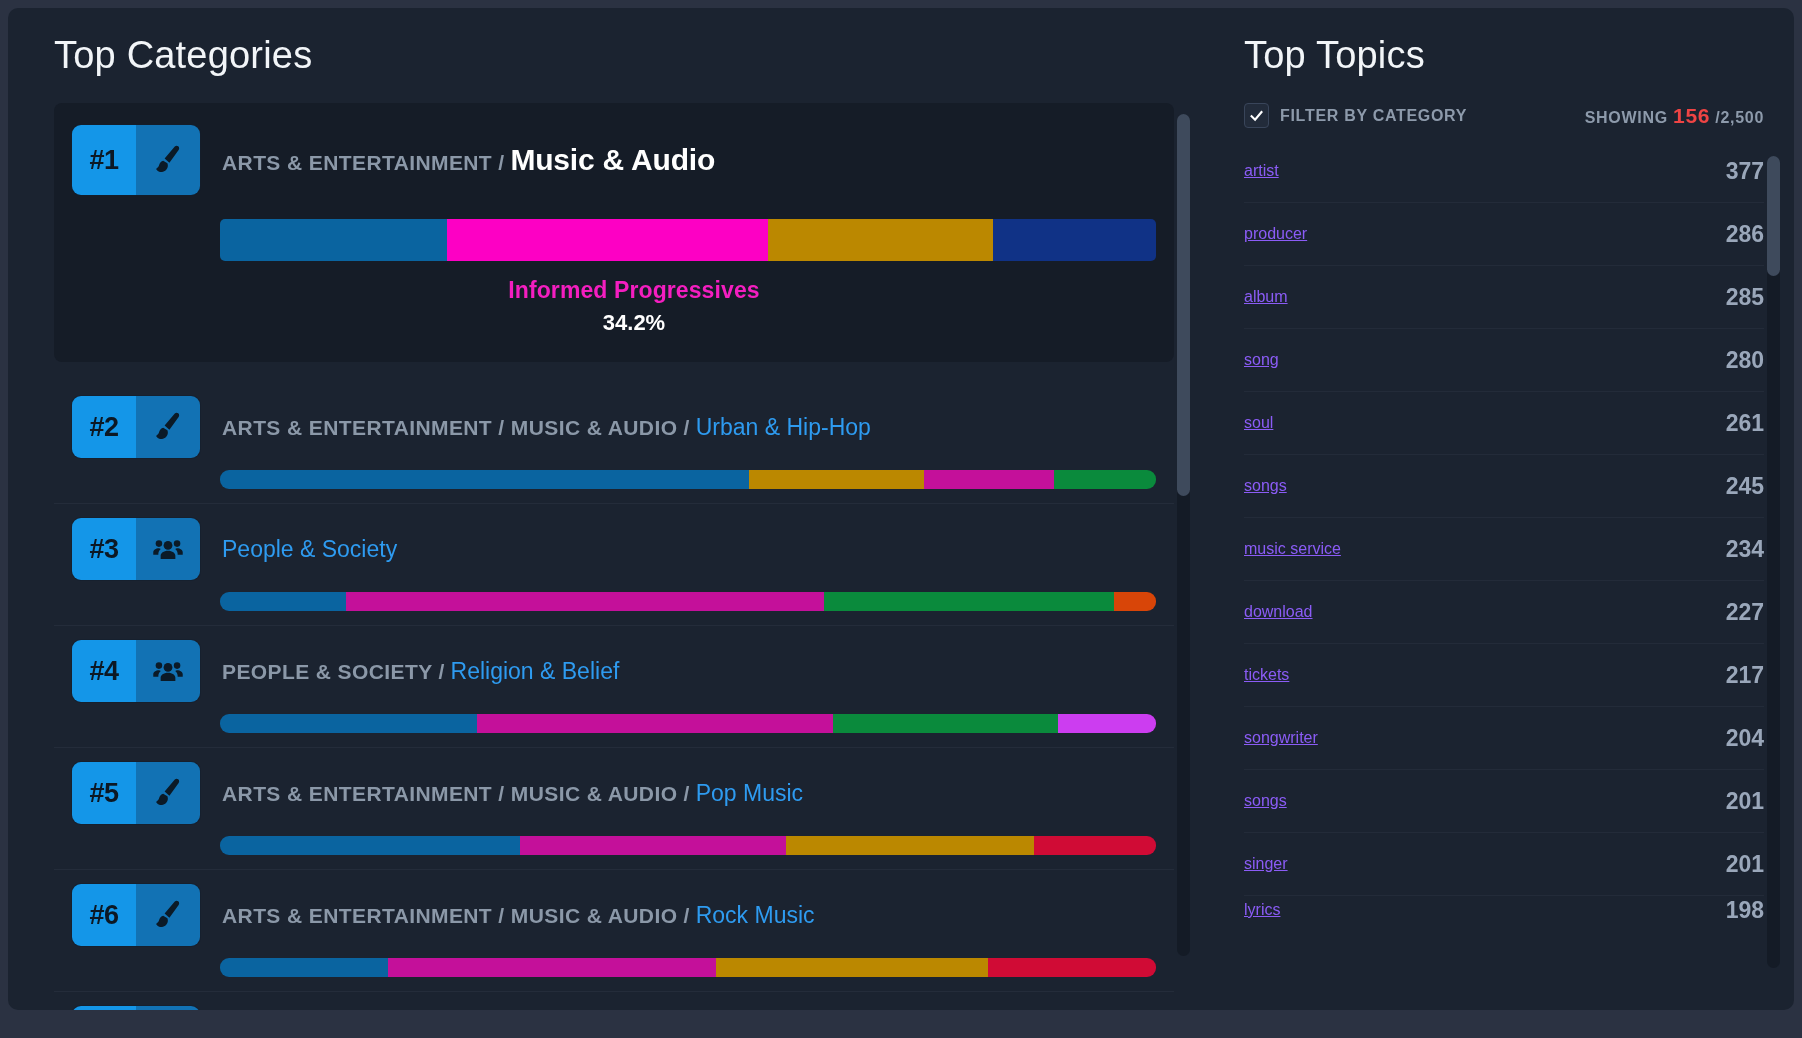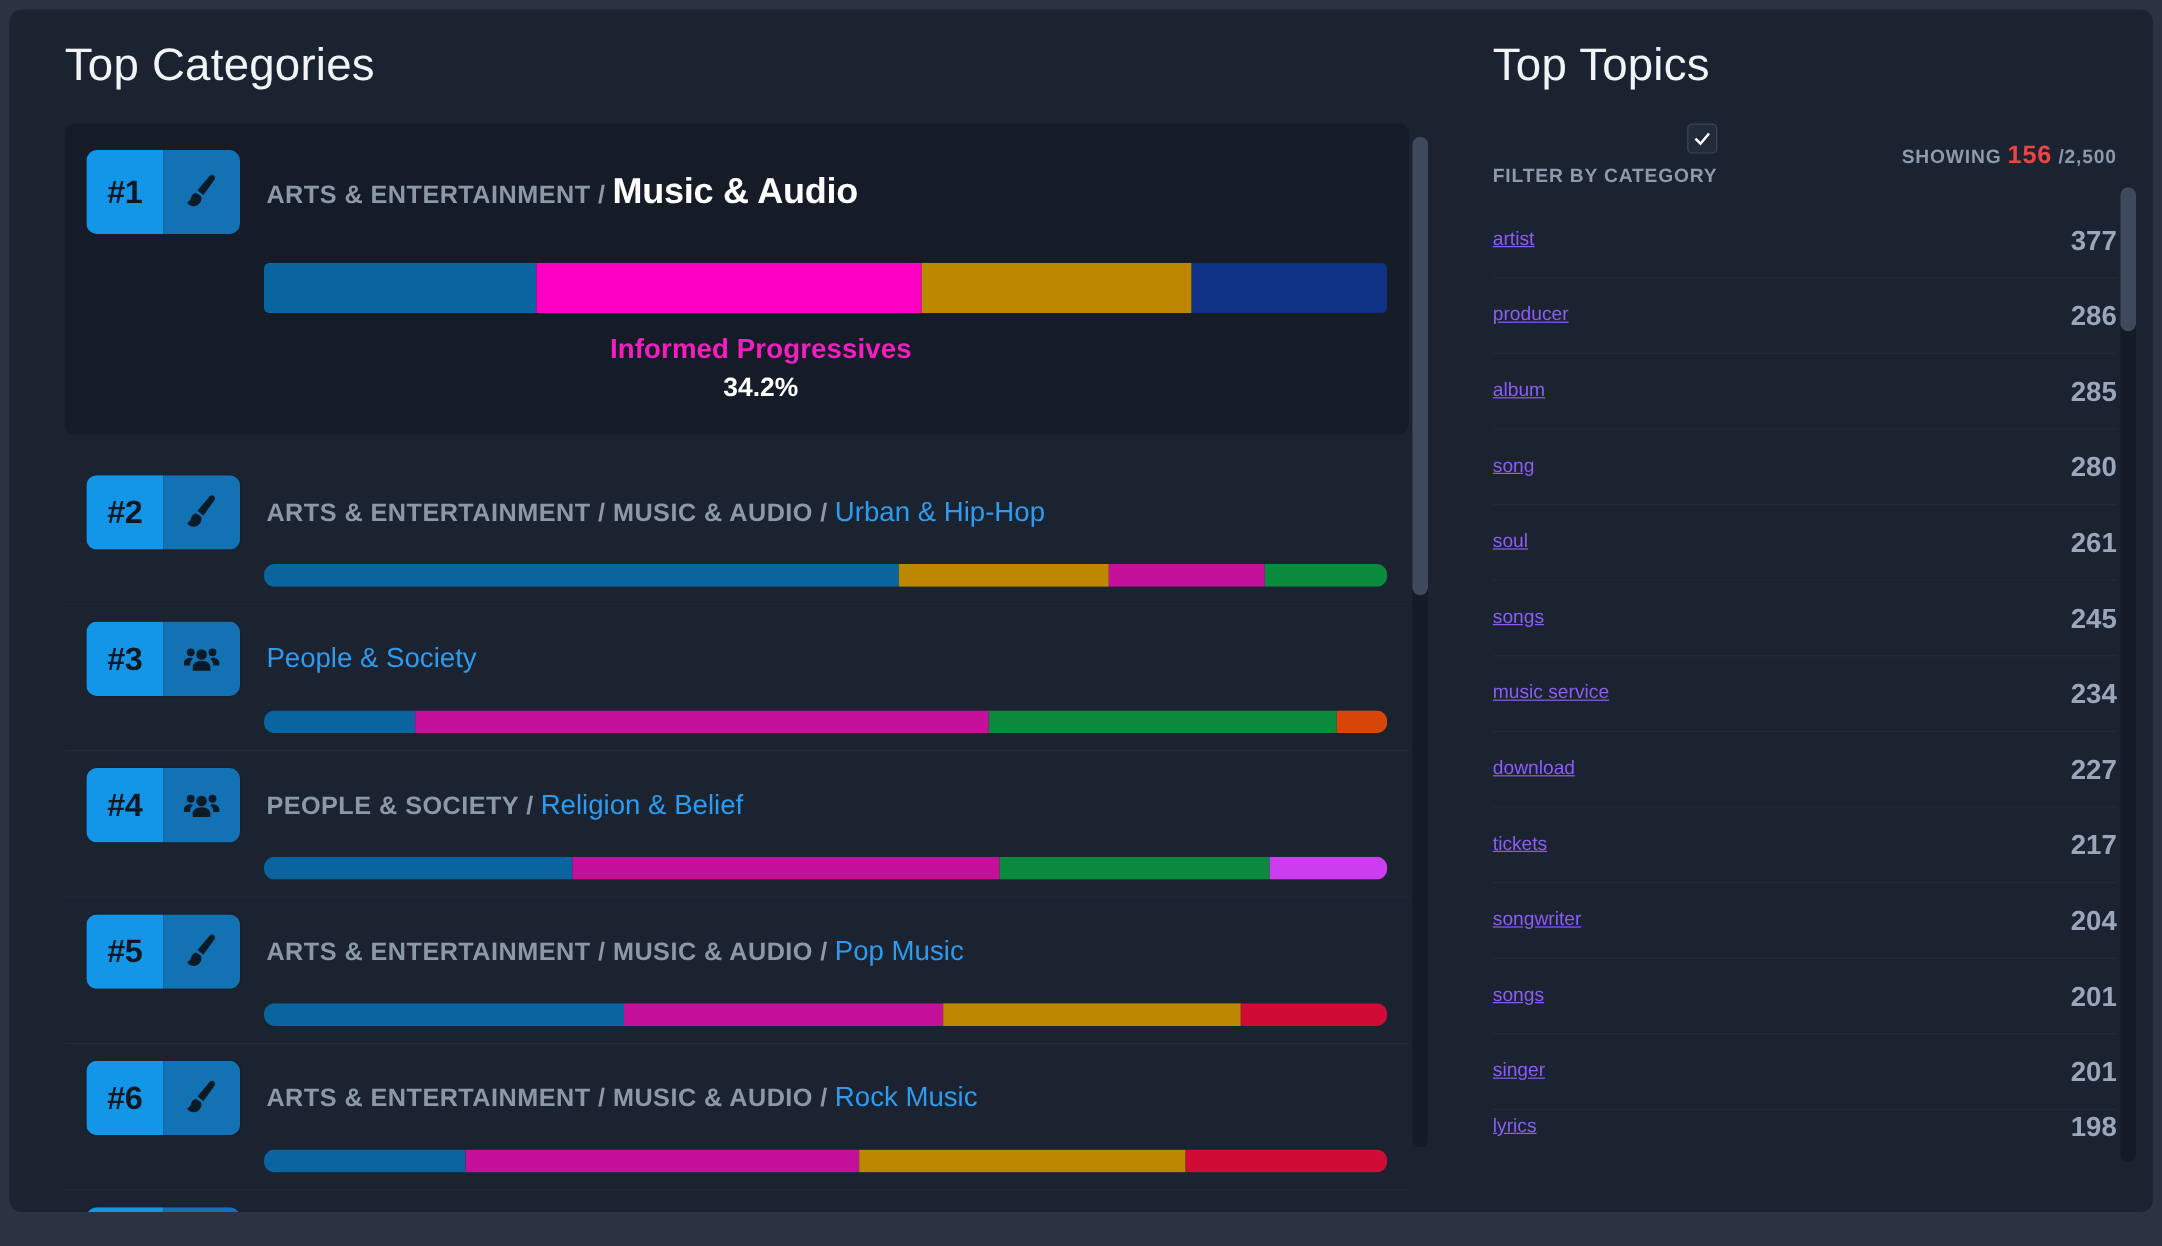--- a/index.html
+++ b/index.html
@@ -145,21 +145,21 @@
     height: 100%;
     padding: 26px 0 0 28px;
   }
   .topics-head {
     display: flex;
     align-items: center;
     justify-content: space-between;
     width: 520px;
     margin-bottom: 12px;
   }
-  .filter-wrap { display: flex; align-items: flex-end; gap: 11px; flex-direction: column; }
+  .filter-wrap { display: flex; align-items: center; gap: 11px; }
   .checkbox {
     width: 25px; height: 25px;
     background: #222b3a;
     border: 1px solid #39455a;
     border-radius: 4px;
     display: flex; align-items: center; justify-content: center;
   }
   .checkbox svg { width: 17px; height: 17px; fill: none; stroke: #ffffff; stroke-width: 3; }
   .filter-label {
     color: #8d9aab; font-size: 16px; font-weight: bold; letter-spacing: .7px;

